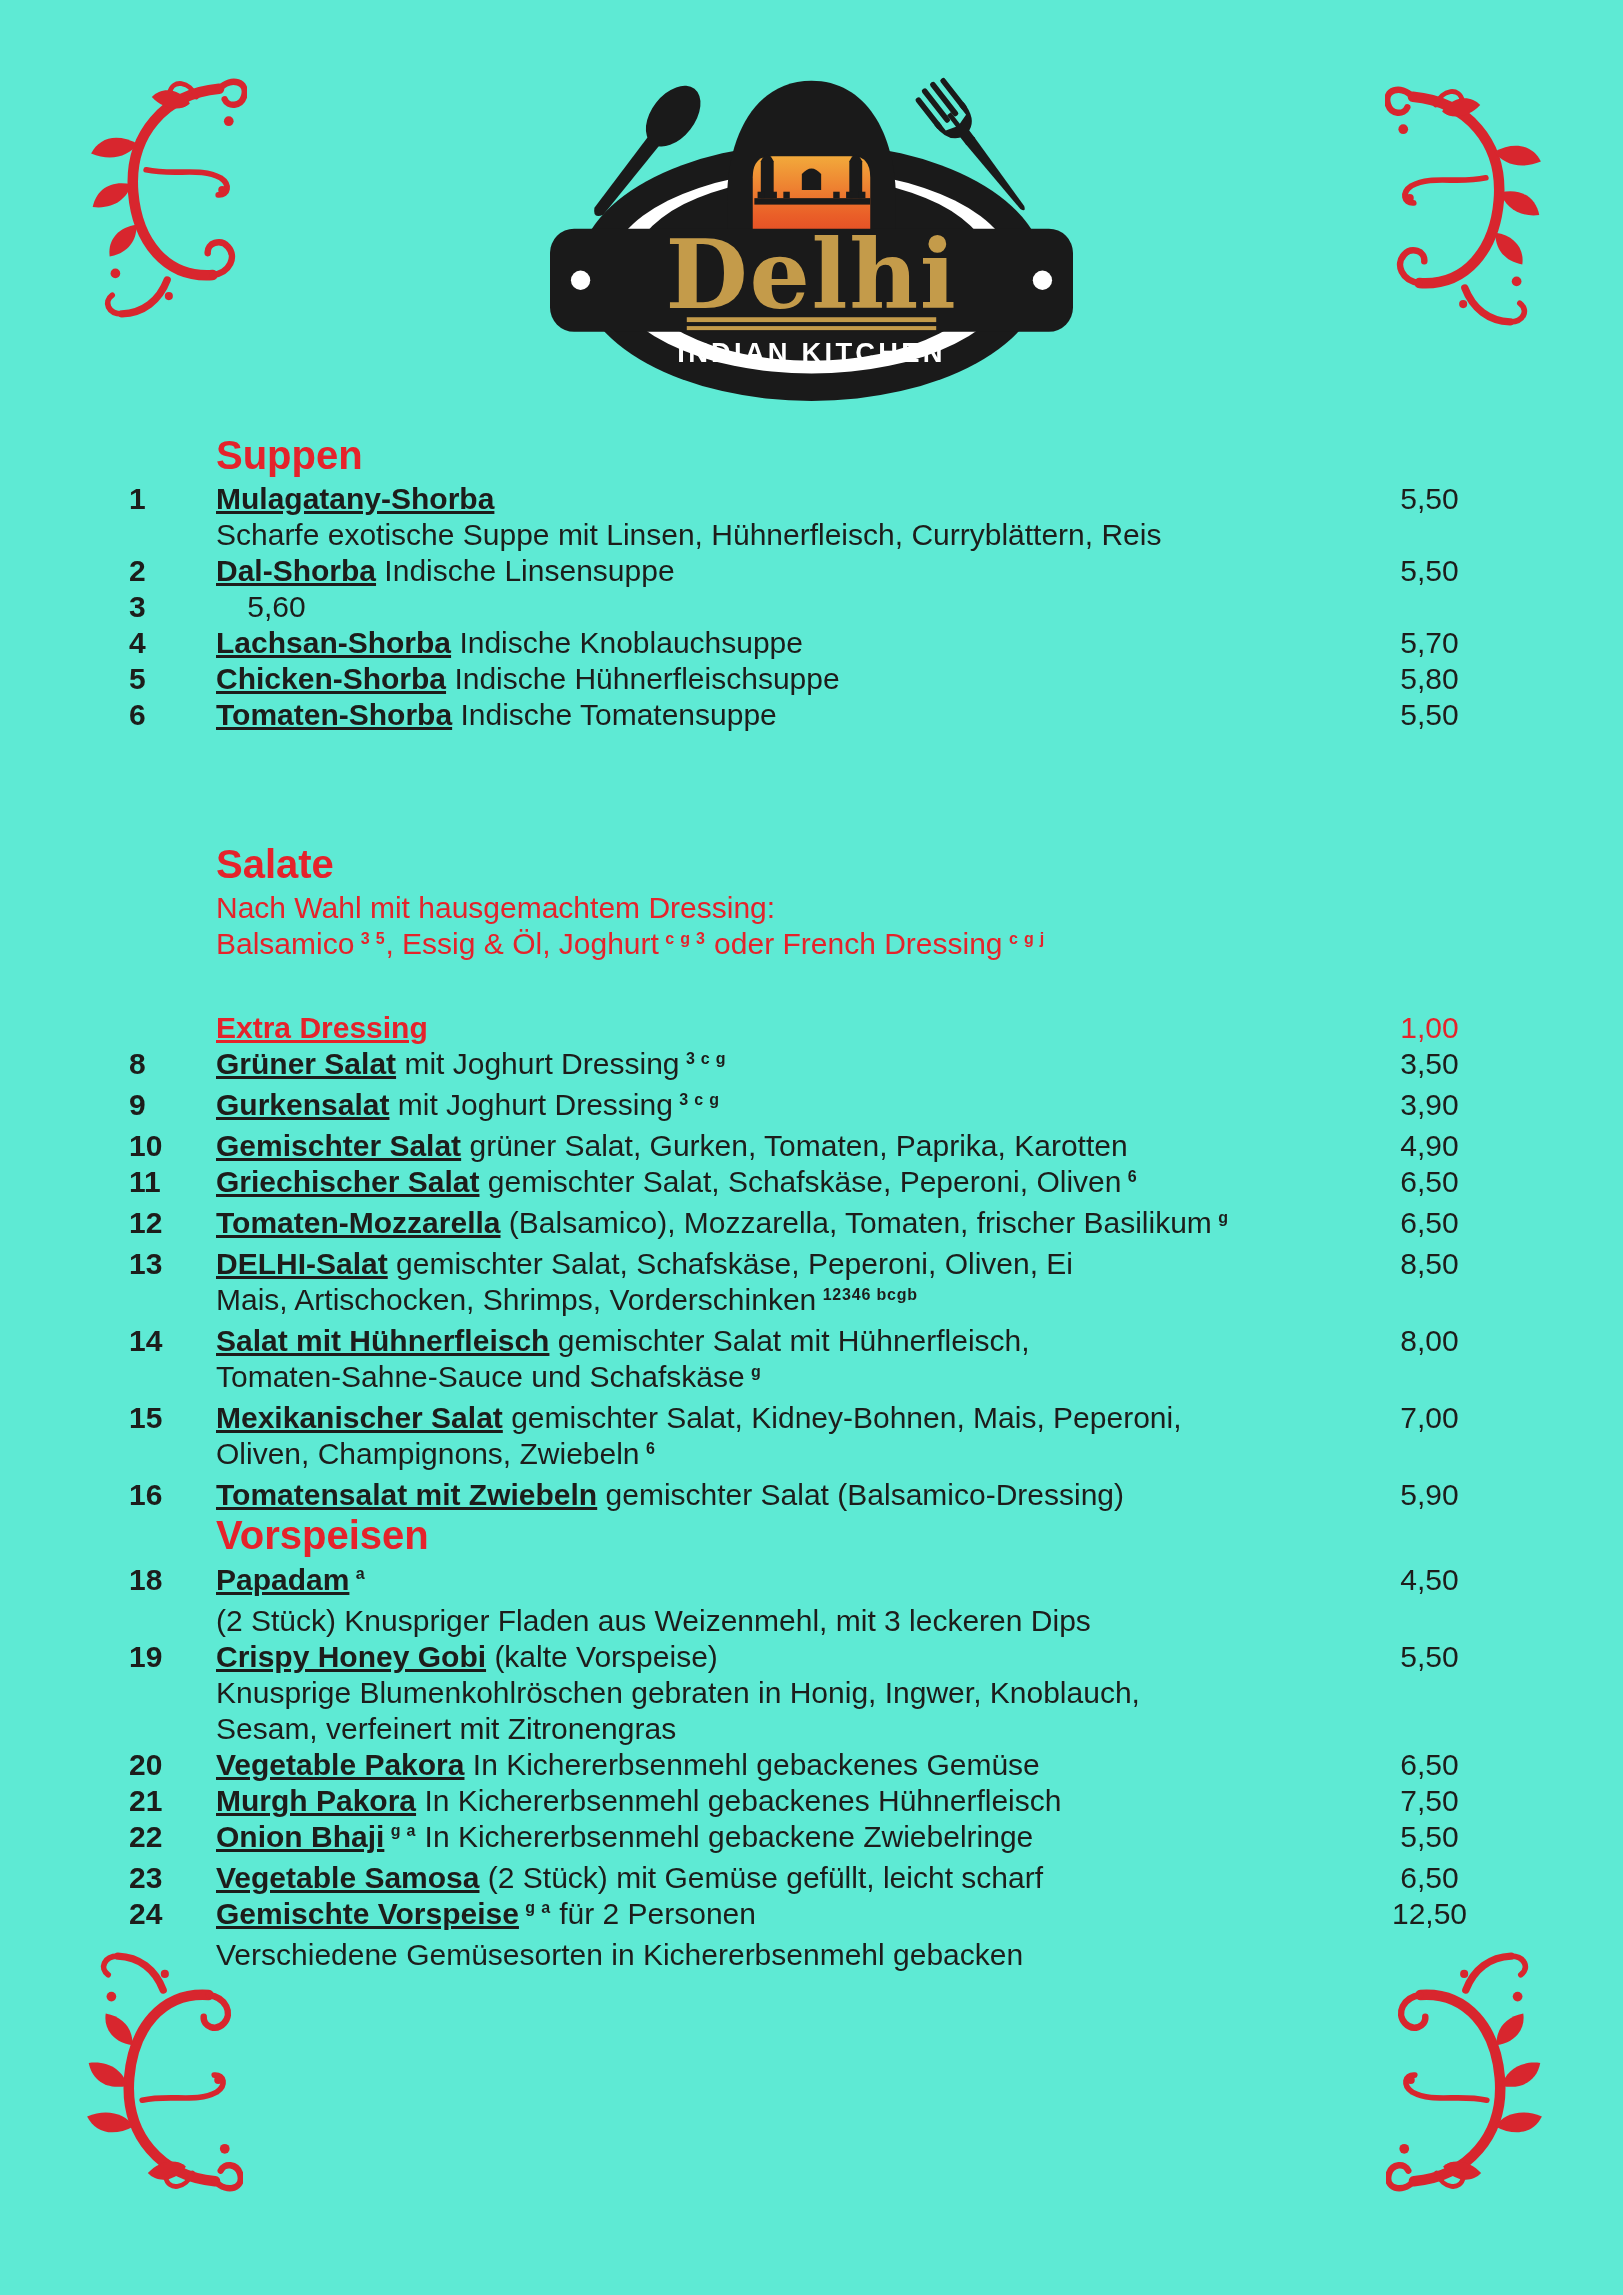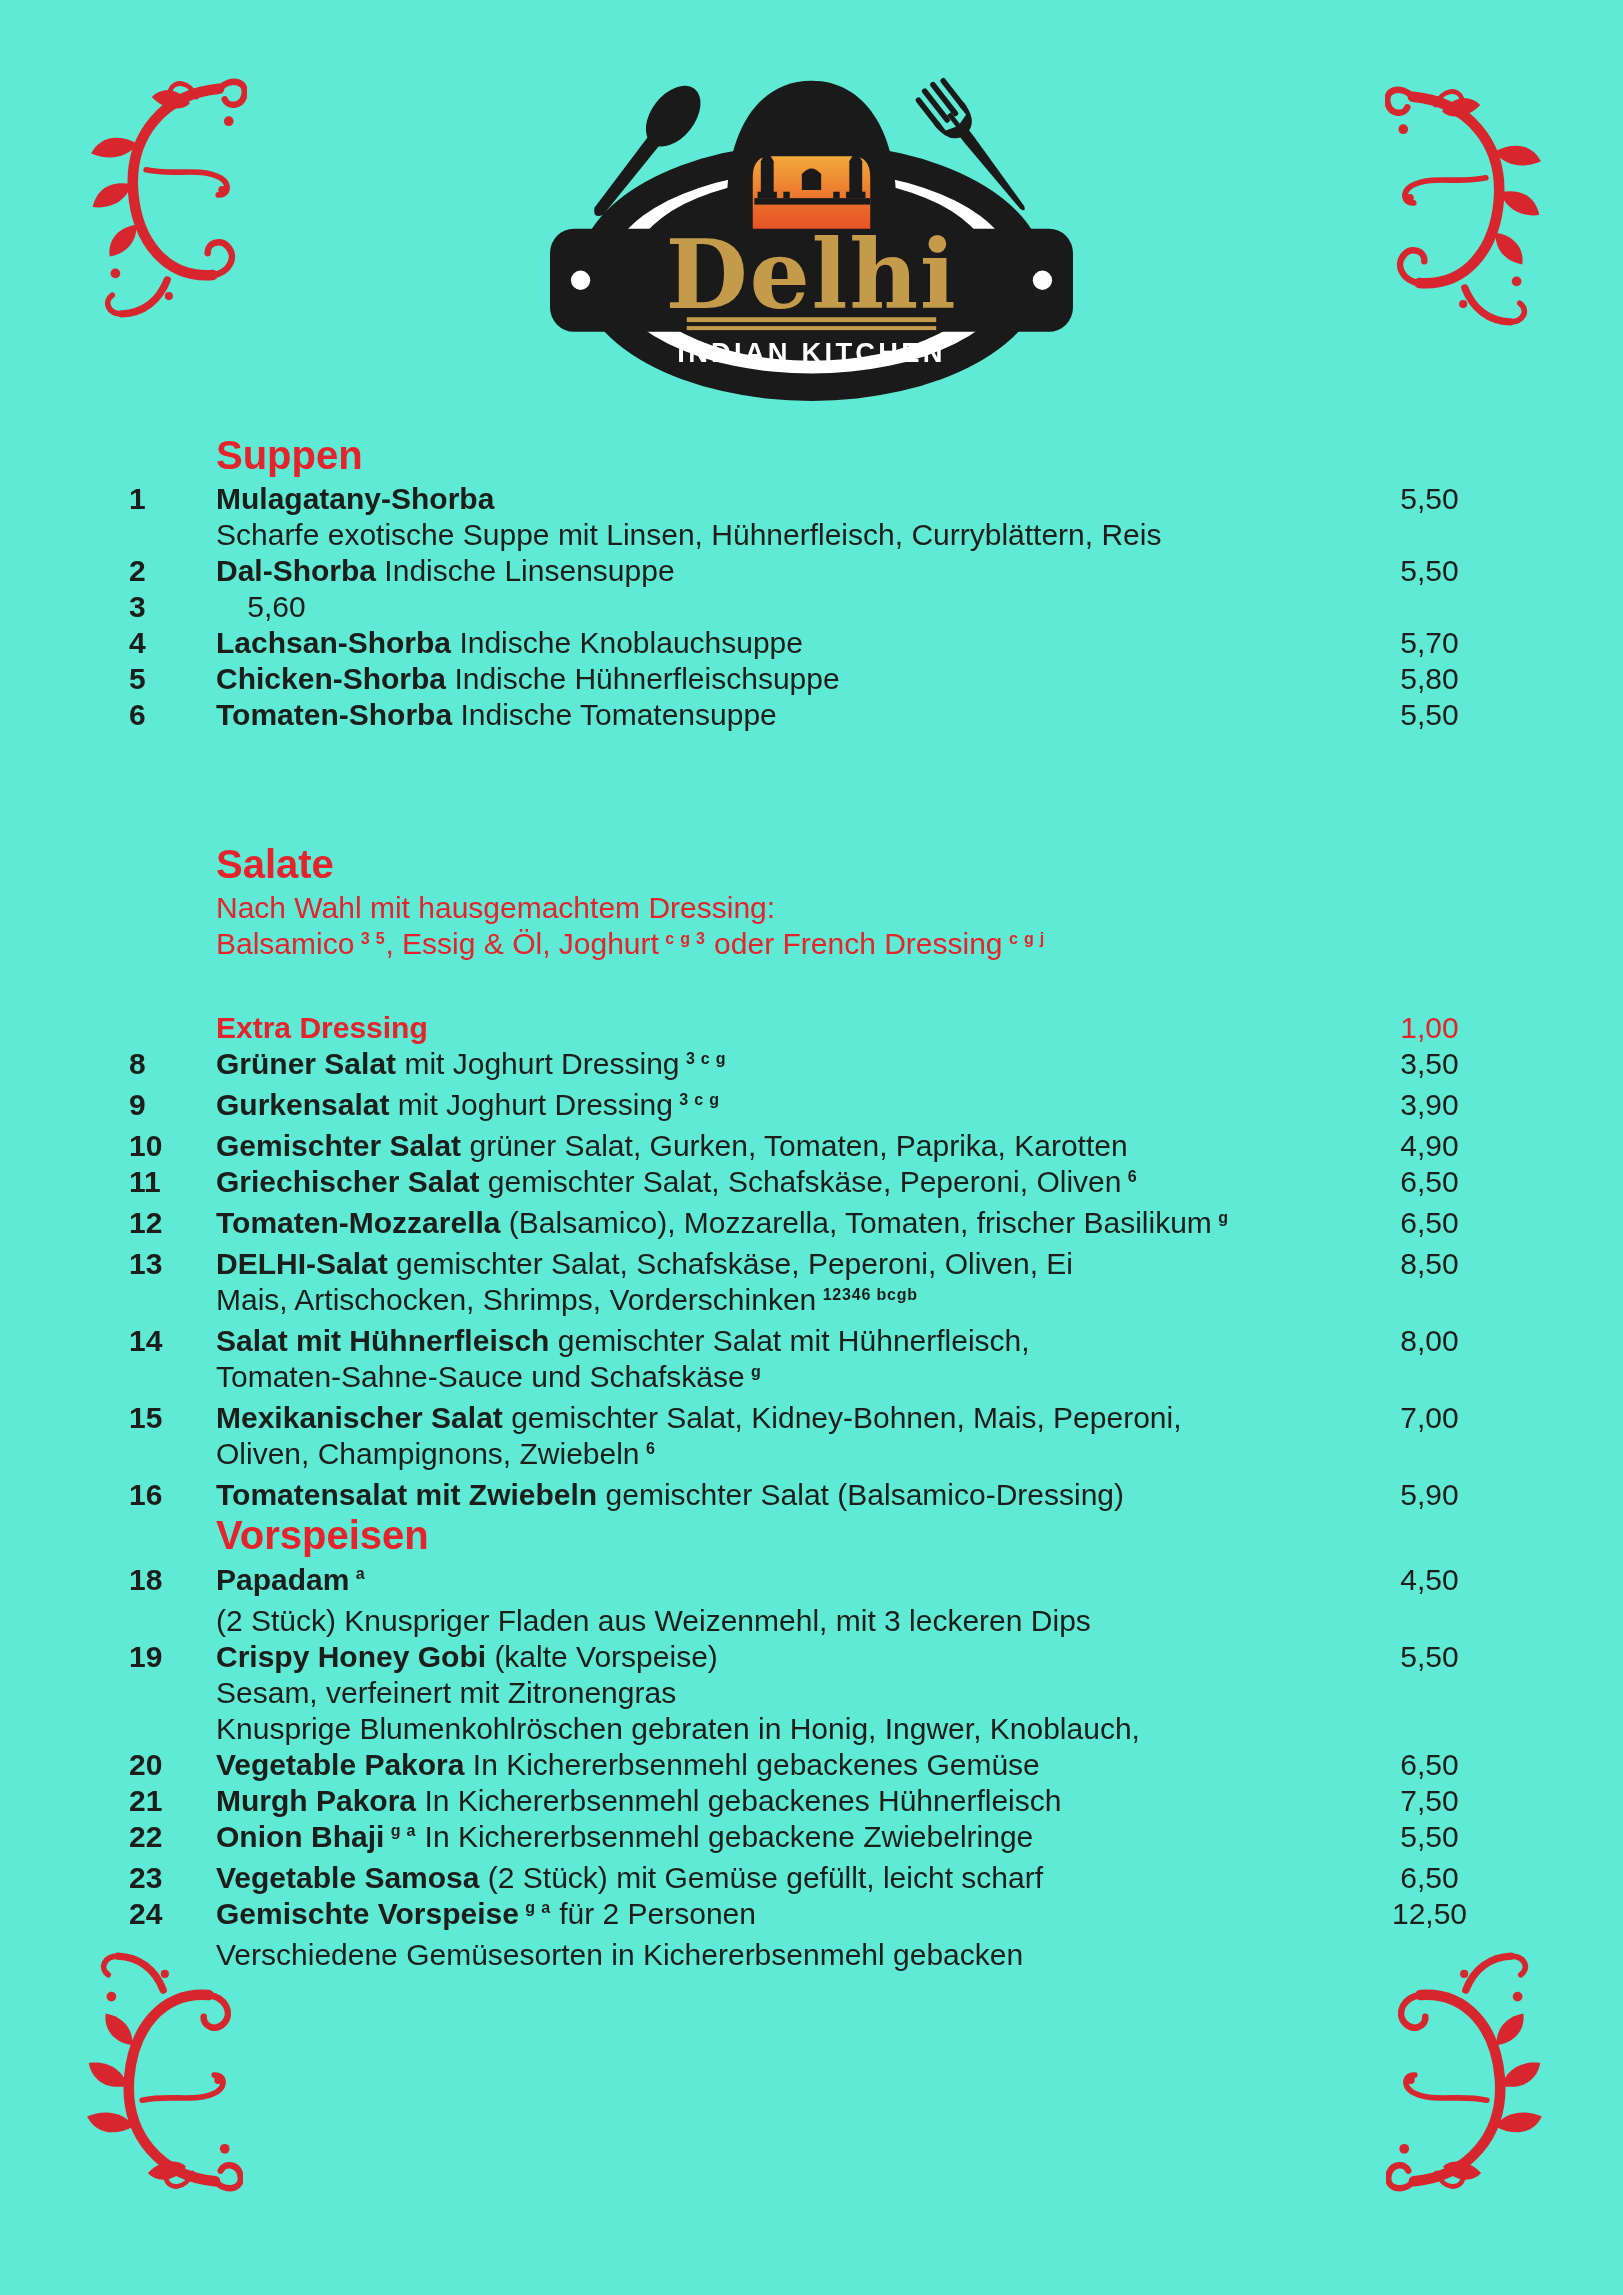--- a/index.html
+++ b/index.html
@@ -23,21 +23,21 @@
   
   .menu{position:absolute;left:129px;top:433px;width:1361px;}
   .section{margin:0;}
   .sec-1{margin-top:109px;}
   .sec-2{}
   .section-title{margin:0 0 3.2px 87px;font-size:40px;line-height:45px;font-weight:bold;color:var(--red,#e5232b);}
   .row{display:flex;align-items:baseline;font-size:30px;line-height:36px;}
   .row.gap-above{margin-top:43px;}
   .num{flex:none;width:87px;font-weight:bold;}
   .txt{flex:1;padding-right:16px;white-space:nowrap;}
-  .txt .b{font-weight:bold;}
+  .txt .b{font-weight:bold;text-decoration:underline;}
   .sup{font-size:16px;font-weight:bold;position:relative;top:-10.5px;margin-left:6.4px;letter-spacing:0.8px;white-space:pre;}
   .price{flex:none;width:121px;text-align:center;}
   .row.red{color:var(--red,#e5232b);}
 </style>
 </head>
 <body>
 
 <div class="page">
 
   <svg width="0" height="0" style="position:absolute" aria-hidden="true">
@@ -260,26 +260,26 @@
           <span class="txt"><span>(2 Stück) Knuspriger Fladen aus Weizenmehl, mit 3 leckeren Dips</span></span>
           <span class="price"></span>
         </div>
         <div class="row">
           <span class="num">19</span>
           <span class="txt"><span class="b">Crispy Honey Gobi</span><span> (kalte Vorspeise)</span></span>
           <span class="price">5,50</span>
         </div>
         <div class="row">
           <span class="num"></span>
+          <span class="txt"><span>Knusprige Blumenkohlröschen gebraten in Honig, Ingwer, Knoblauch,</span></span>
+          <span class="price"></span>
+        </div>
+        <div class="row">
+          <span class="num"></span>
           <span class="txt"><span>Sesam, verfeinert mit Zitronengras</span></span>
-          <span class="price"></span>
-        </div>
-        <div class="row">
-          <span class="num"></span>
-          <span class="txt"><span>Knusprige Blumenkohlröschen gebraten in Honig, Ingwer, Knoblauch,</span></span>
           <span class="price"></span>
         </div>
         <div class="row">
           <span class="num">20</span>
           <span class="txt"><span class="b">Vegetable Pakora</span><span> In Kichererbsenmehl gebackenes Gemüse</span></span>
           <span class="price">6,50</span>
         </div>
         <div class="row">
           <span class="num">21</span>
           <span class="txt"><span class="b">Murgh Pakora</span><span> In Kichererbsenmehl gebackenes Hühnerfleisch</span></span>

